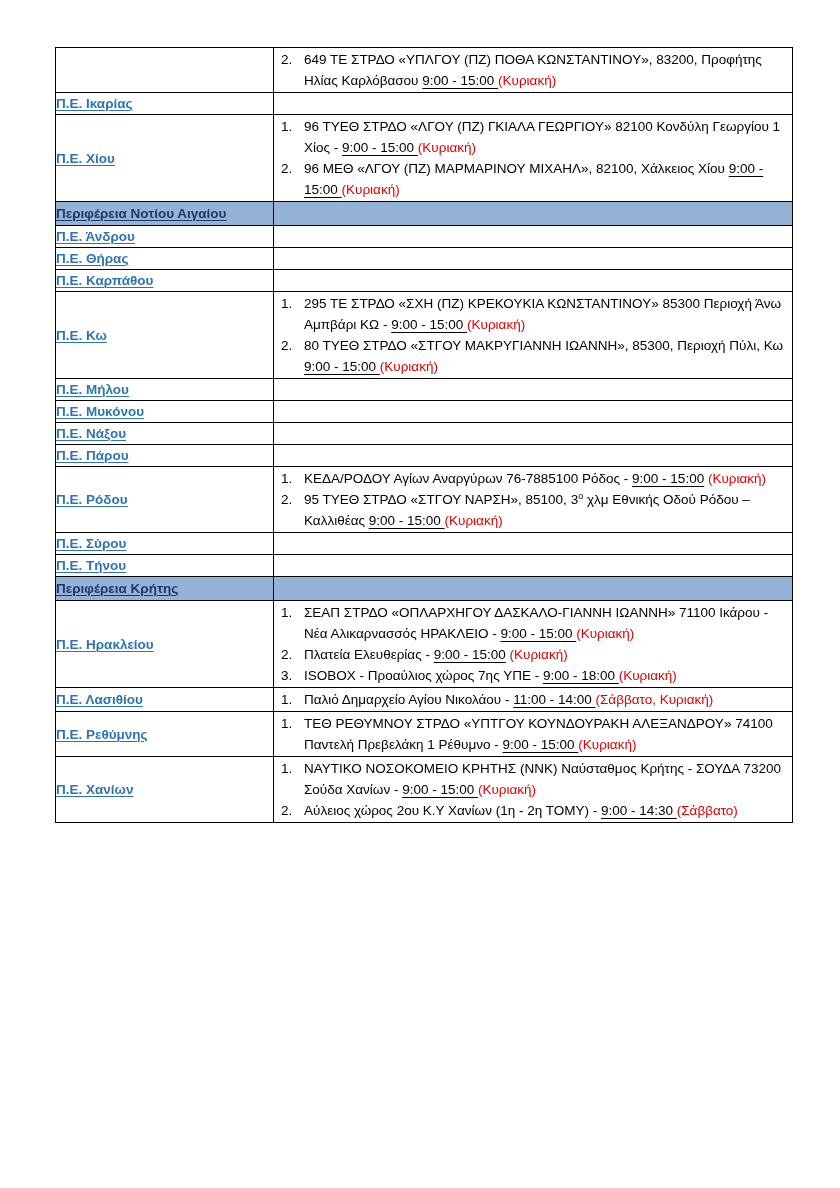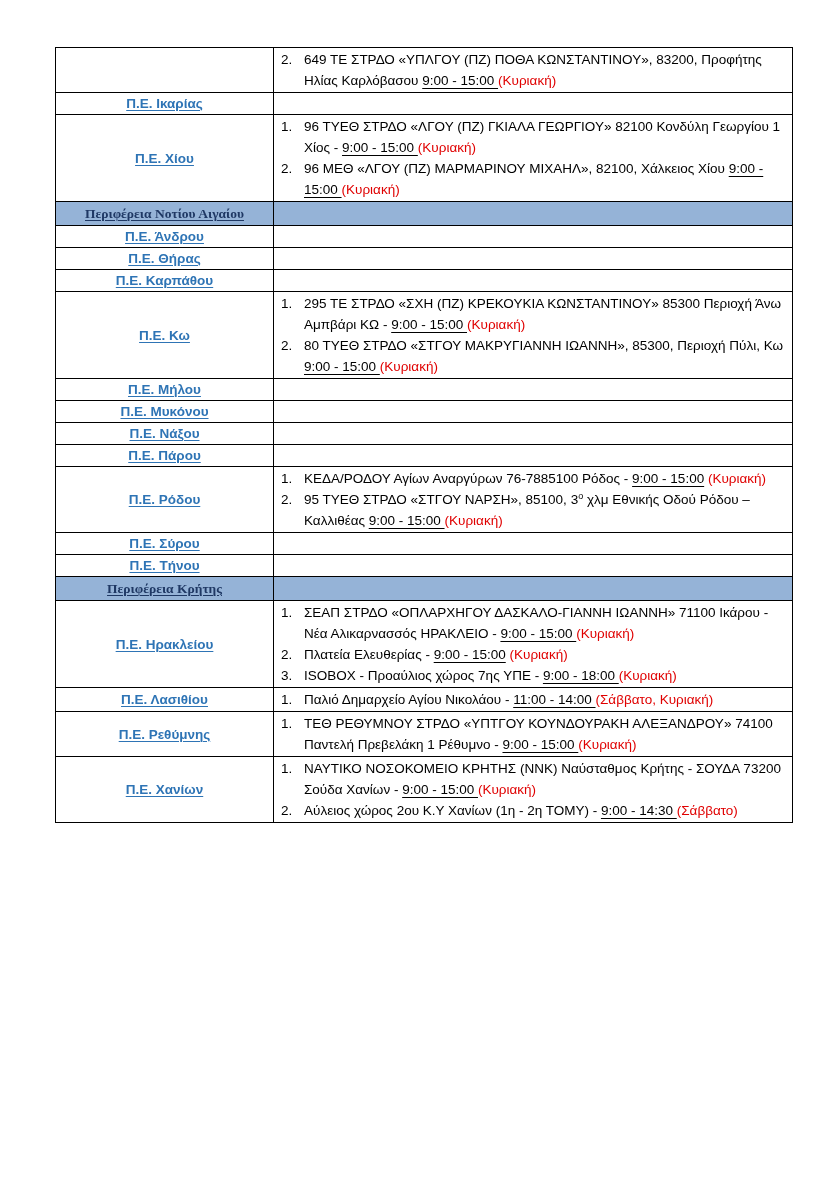--- a/index.html
+++ b/index.html
@@ -21,41 +21,40 @@
   }
   col.c-region{width:218px;}
   col.c-items{width:519px;}
   td.cell{
     border:1px solid var(--border,#000);
     padding:0;
     vertical-align:middle;
     overflow:hidden;
   }
   td.region-cell{
-    text-align:center;
+    text-align:left;
     height:21px;
   }
   .region-label{
     color:var(--region-link,#2E74B5);
     font-weight:bold;
     text-decoration:underline;
     text-decoration-thickness:1.3px;
     text-underline-offset:2px;
   }
   tr.hdr td.cell{
     background:var(--header-bg,#95B3D7);
     height:21px;
   }
   .hdr-label{
     color:var(--header-text,#1F3864);
     font-weight:bold;
     text-decoration:underline;
     text-decoration-thickness:1.3px;
     text-underline-offset:2px;
-    font-family:Liberation Serif, serif;
   }
   td.items-cell{
     vertical-align:top;
     padding:1px 4px 1px 0;
   }
   .item{
     position:relative;
     padding-left:30px;
   }
   .item .num{

